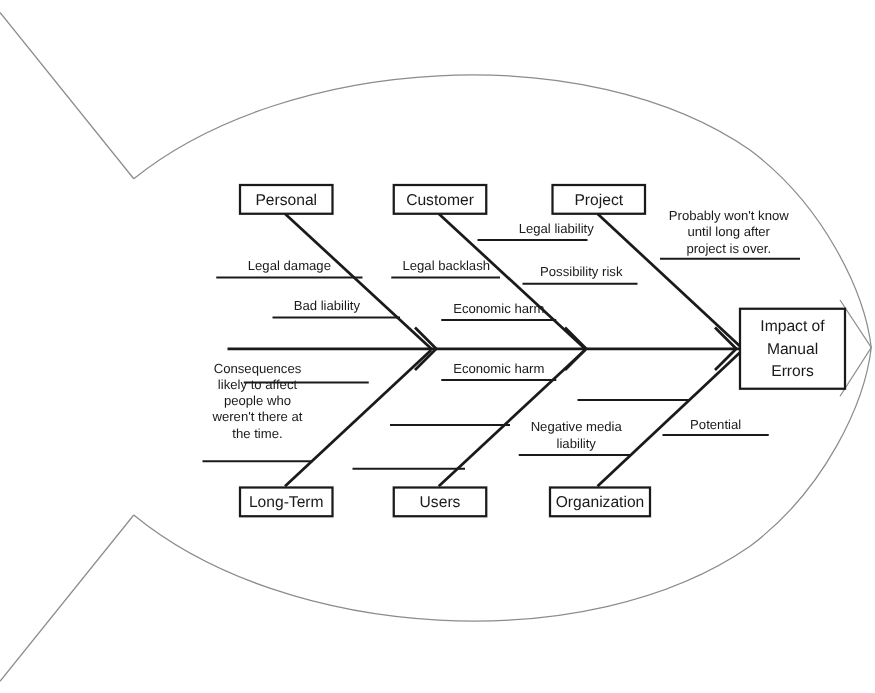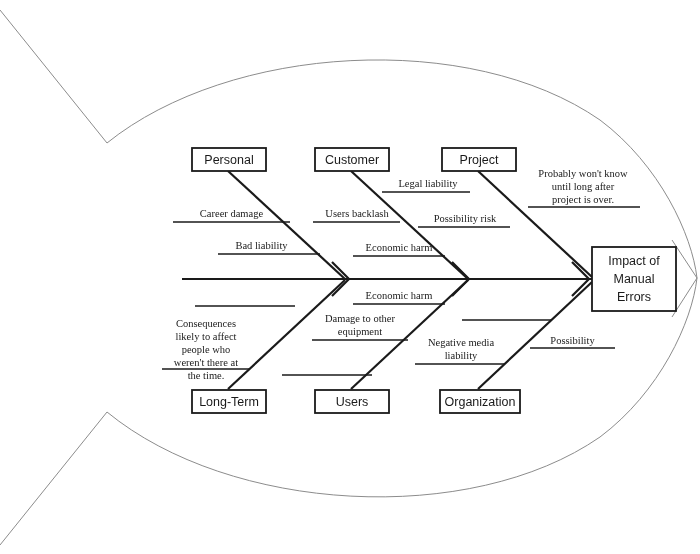--- a/index.html
+++ b/index.html
@@ -64,21 +64,21 @@
     stroke-width: 1.8;
   }
   .head-box text {
     font-family: "Liberation Sans", sans-serif;
     font-size: 12.5px;
     fill: #1a1a1a;
     text-anchor: middle;
   }
   .sub-label {
     position: absolute;
-    font-family: Liberation Serif, serif;
+    font-family: Liberation Sans, sans-serif;
     font-size: 10.5px;
     color: #1a1a1a;
     line-height: 13px;
     white-space: pre-line;
     text-align: center;
   }
 </style>
 </head>
 <body>
 
@@ -189,39 +189,37 @@
 
     <g class="head-box">
       <rect x="592" y="247" width="84" height="64" rx="0"></rect>
       <text x="634" y="265">Impact of</text>
       <text x="634" y="283">Manual</text>
       <text x="634" y="301">Errors</text>
     </g>
 
   </svg>
 
-  <div class="sub-label" style="left:173px; top:207px; width:117px;">Career damage</div>
+  <div class="sub-label" style="left:173px; top:207px; width:117px;">Legal damage</div>
   <div class="sub-label" style="left:203px; top:239px; width:117px;">Bad liability</div>
 
-  <div class="sub-label" style="left:384px; top:177px; width:88px;">Legal liability</div>
-  <div class="sub-label" style="left:313px; top:207px; width:88px;">Users backlash</div>
+  <div class="sub-label" style="left:401px; top:177px; width:88px;">Legal liability</div>
+  <div class="sub-label" style="left:313px; top:207px; width:88px;">Legal backlash</div>
   <div class="sub-label" style="left:419px; top:212px; width:92px;">Possibility risk</div>
   <div class="sub-label" style="left:353px; top:241px; width:92px;">Economic harm</div>
 
   <div class="sub-label" style="left:524px; top:167px; width:118px;">Probably won't know
 until long after
 project is over.</div>
 
-  <div class="sub-label" style="left:161px; top:317px; width:90px;">Consequences
+  <div class="sub-label" style="left:161px; top:289px; width:90px;">Consequences
 likely to affect
 people who
 weren't there at
 the time.</div>
 
   <div class="sub-label" style="left:353px; top:289px; width:92px;">Economic harm</div>
-  <div class="sub-label" style="left:311px; top:312px; width:98px;">Damage to other
-equipment</div>
 
   <div class="sub-label" style="left:416px; top:336px; width:90px;">Negative media
 liability</div>
-  <div class="sub-label" style="left:530px; top:334px; width:85px;">Possibility</div>
+  <div class="sub-label" style="left:530px; top:334px; width:85px;">Potential</div>
 
 </div>
 
 </body></html>

